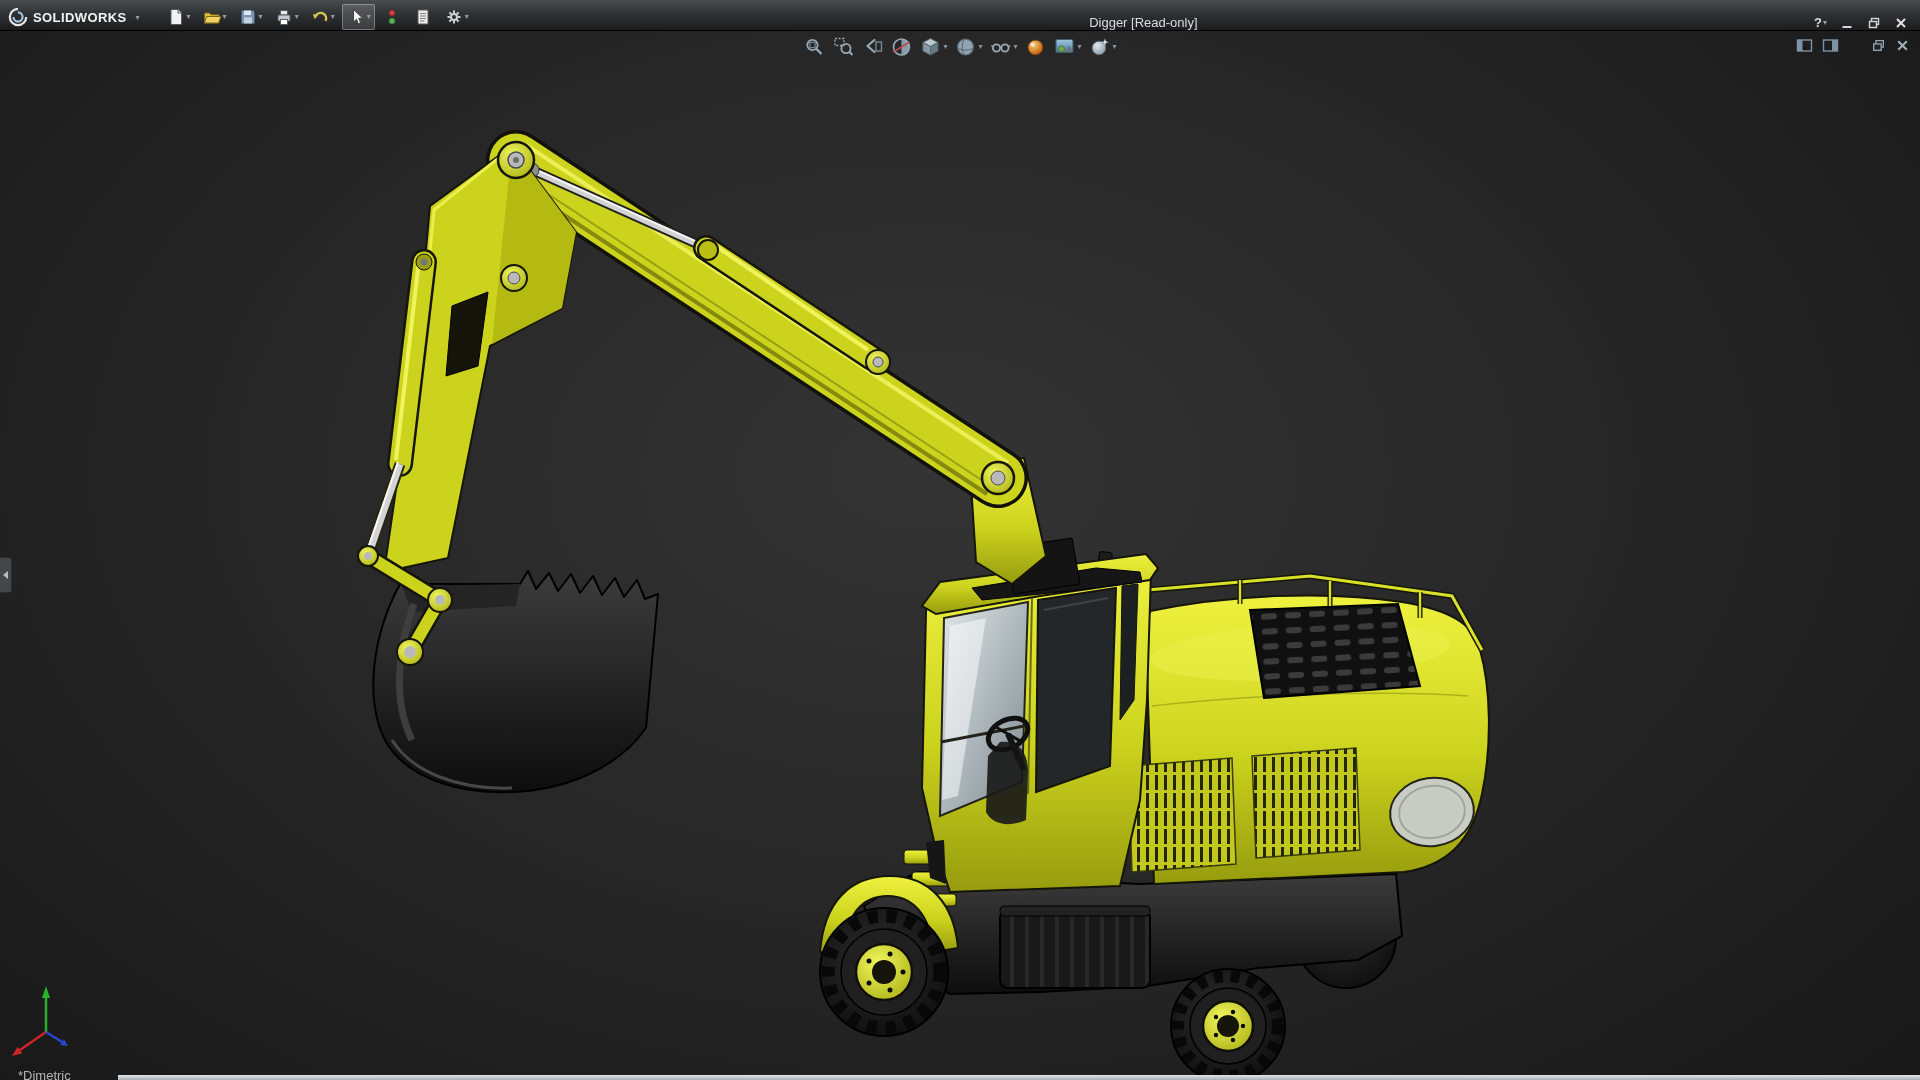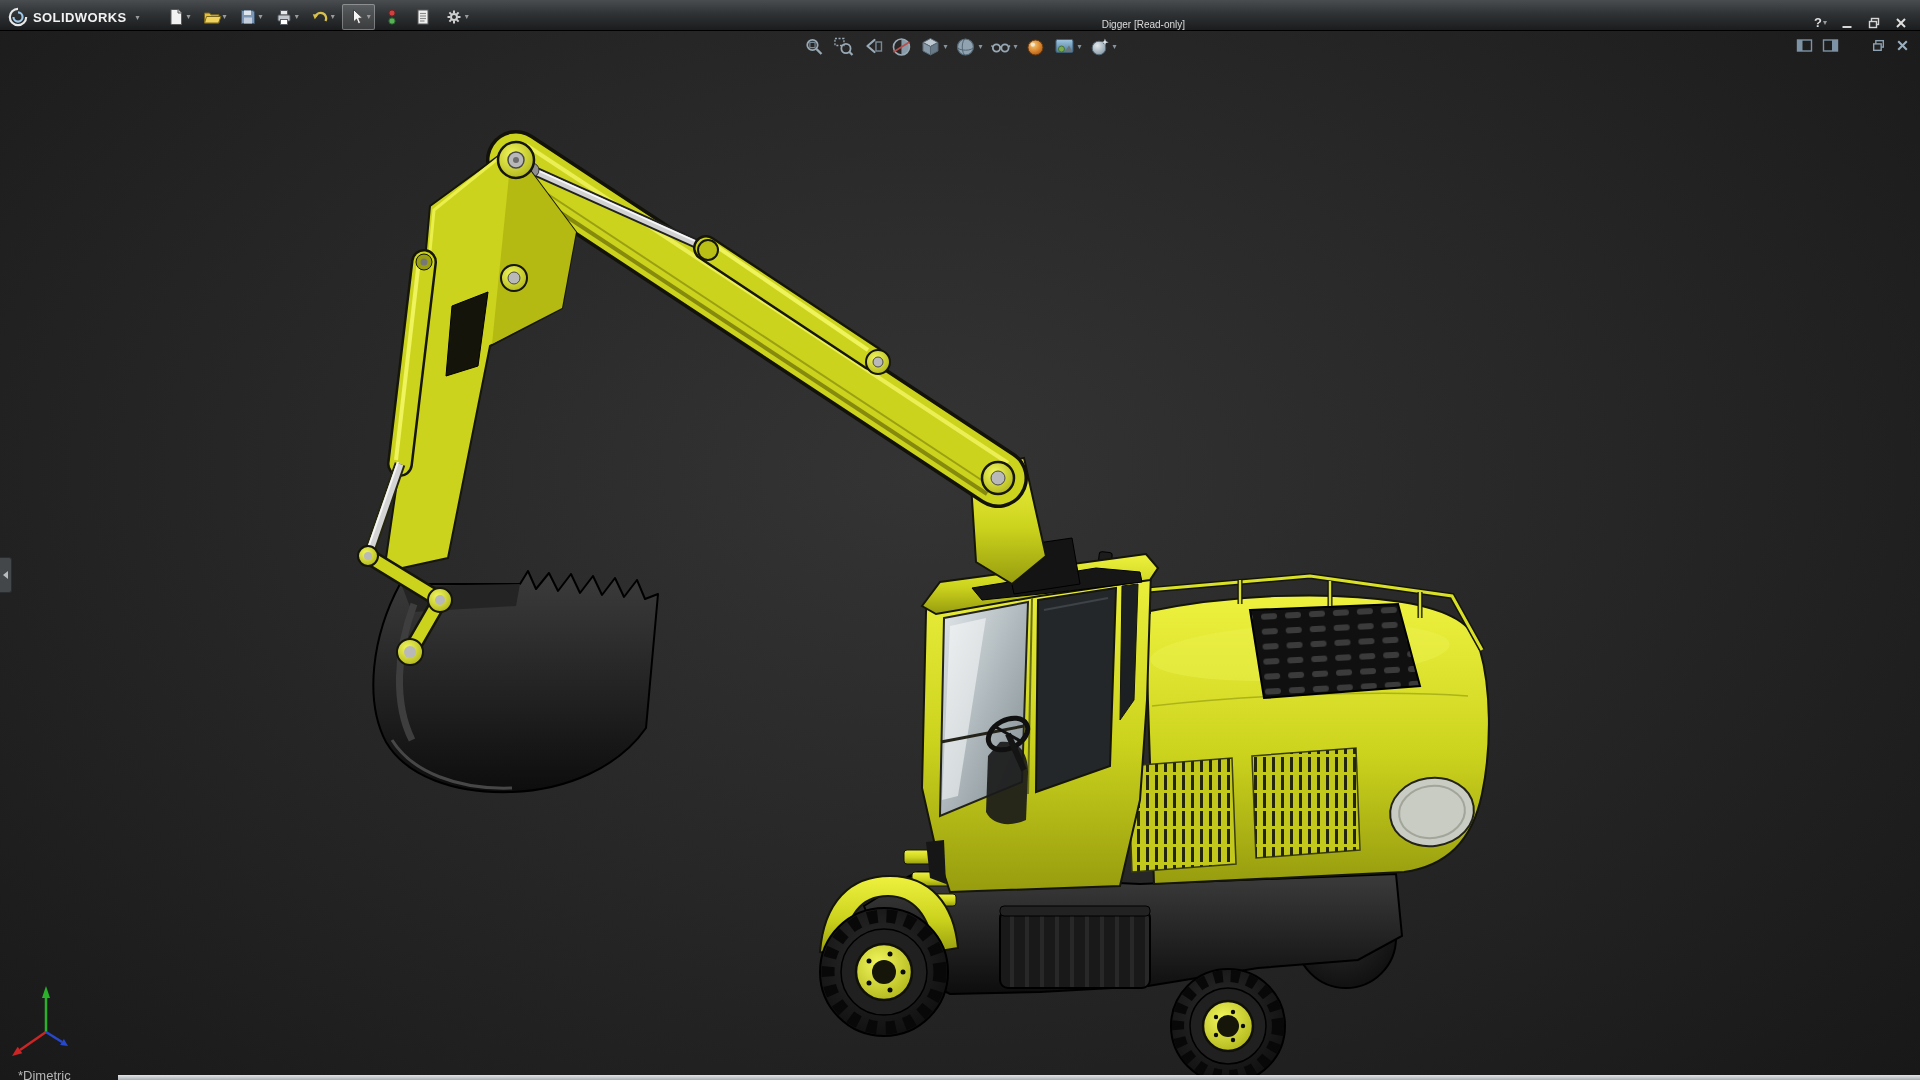--- a/index.html
+++ b/index.html
@@ -15,21 +15,21 @@
     display:flex;align-items:flex-end;color:#e5e5e5;border-bottom:1px solid #000;
   }
   .tb-left{display:flex;align-items:center;padding-left:8px;}
   .logo-wrap{display:flex;align-items:center;gap:5px;}
   .brand{font-size:13px;font-weight:bold;letter-spacing:.4px;color:#f2f2f2;}
   .menu-caret{font-size:8px;color:#9a9a9a;margin-left:4px;}
   .tb-tools{display:flex;align-items:center;gap:3px;margin-left:22px;}
   .tb-tool{display:flex;align-items:center;padding:2px 3px;border-radius:2px;border:1px solid transparent;}
   .tb-tool.active{background:rgba(255,255,255,.14);border:1px solid rgba(255,255,255,.30);}
   .caret{font-size:8px;color:#9a9a9a;margin-left:1px;line-height:1;}
-  .tb-title{flex:1;text-align:center;font-size:10px;color:#dcdcdc;white-space:nowrap;}
+  .tb-title{flex:1;text-align:center;font-size:13px;color:#dcdcdc;white-space:nowrap;}
   .tb-right{display:flex;align-items:center;gap:13px;padding-right:12px;}
   .help-glyph{font-size:13px;font-weight:bold;color:#dedede;}
   .winbtn{display:flex;align-items:center;}
   
   .viewport{
     position:absolute;top:30px;left:0;right:0;bottom:0;z-index:1;
     background:radial-gradient(ellipse 1450px 950px at 48% 42%, #343434 0%, #272727 45%, #161616 100%);
   }
   .model-svg{position:absolute;top:0;left:0;}
   

